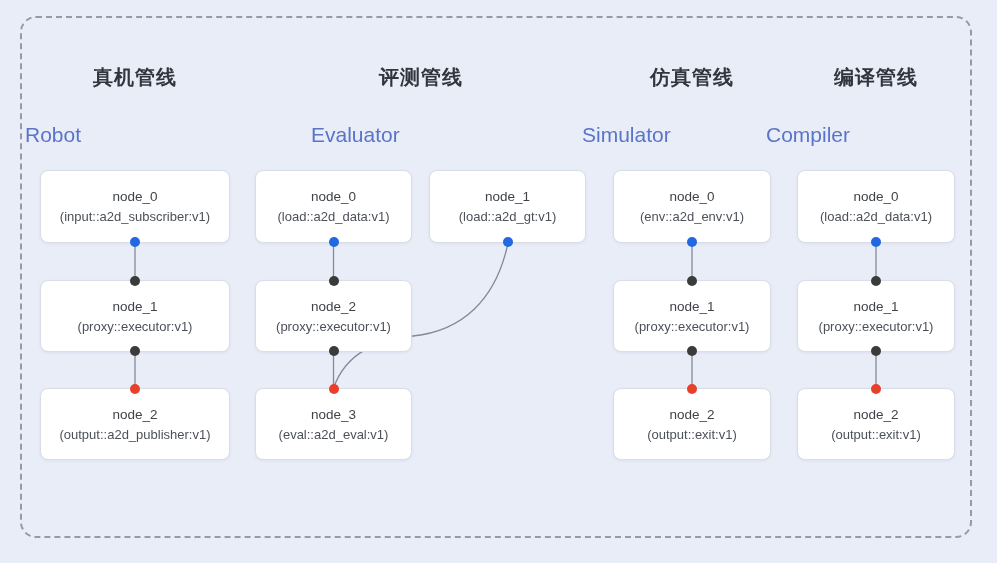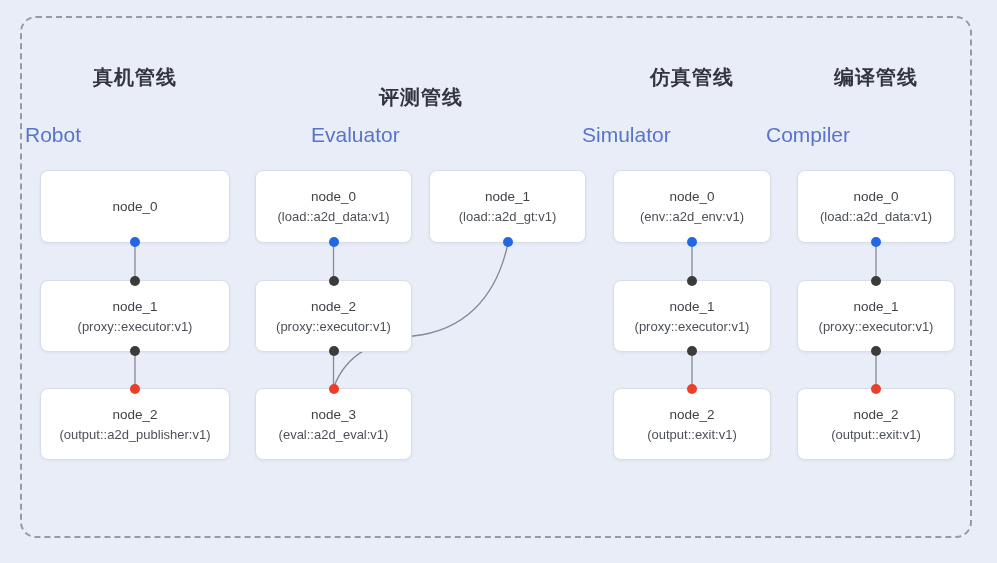--- a/index.html
+++ b/index.html
@@ -58,31 +58,32 @@
     <path class="edge" d="M333.5 243 L333.5 280" style="stroke: rgb(130, 138, 151);"></path>
     <path class="edge" d="M333.5 352 L333.5 388" style="stroke: rgb(130, 138, 151);"></path>
     <path class="edge" d="M508 243 C496 300 462 331 413 336 C376 340 346 353 333.5 388" style="stroke: rgb(130, 138, 151);"></path>
     <path class="edge" d="M692 243 L692 280" style="stroke: rgb(130, 138, 151);"></path>
     <path class="edge" d="M692 352 L692 388" style="stroke: rgb(130, 138, 151);"></path>
     <path class="edge" d="M876 243 L876 280" style="stroke: rgb(130, 138, 151);"></path>
     <path class="edge" d="M876 352 L876 388" style="stroke: rgb(130, 138, 151);"></path>
   </svg>
 
   <div class="title-zh c1" style="color: rgb(50, 53, 60);">真机管线</div>
-  <div class="title-zh c2" style="color: rgb(50, 53, 60); margin-top: 20px;">评测管线</div>
+  <div class="title-zh c2" style="color: rgb(50, 53, 60);">评测管线</div>
   <div class="title-zh c3" style="color: rgb(50, 53, 60);">仿真管线</div>
   <div class="title-zh c4" style="color: rgb(50, 53, 60);">编译管线</div>
 
   <div class="title-en c1" style="color: rgb(89, 116, 201);">Robot</div>
   <div class="title-en c2" style="color: rgb(89, 116, 201);">Evaluator</div>
   <div class="title-en c3" style="color: rgb(89, 116, 201);">Simulator</div>
   <div class="title-en c4" style="color: rgb(89, 116, 201);">Compiler</div>
 
   <div class="card r1 col-robot">
     <div class="node-name">node_0</div>
+    <div class="node-type">(input::a2d_subscriber:v1)</div>
     <span class="dot bottom" style="background: rgb(34, 104, 224);"></span>
   </div>
   <div class="card r2 col-robot">
     <div class="node-name">node_1</div>
     <div class="node-type">(proxy::executor:v1)</div>
     <span class="dot top" style="background: rgb(59, 59, 59);"></span>
     <span class="dot bottom" style="background: rgb(59, 59, 59);"></span>
   </div>
   <div class="card r3 col-robot">
     <div class="node-name">node_2</div>

